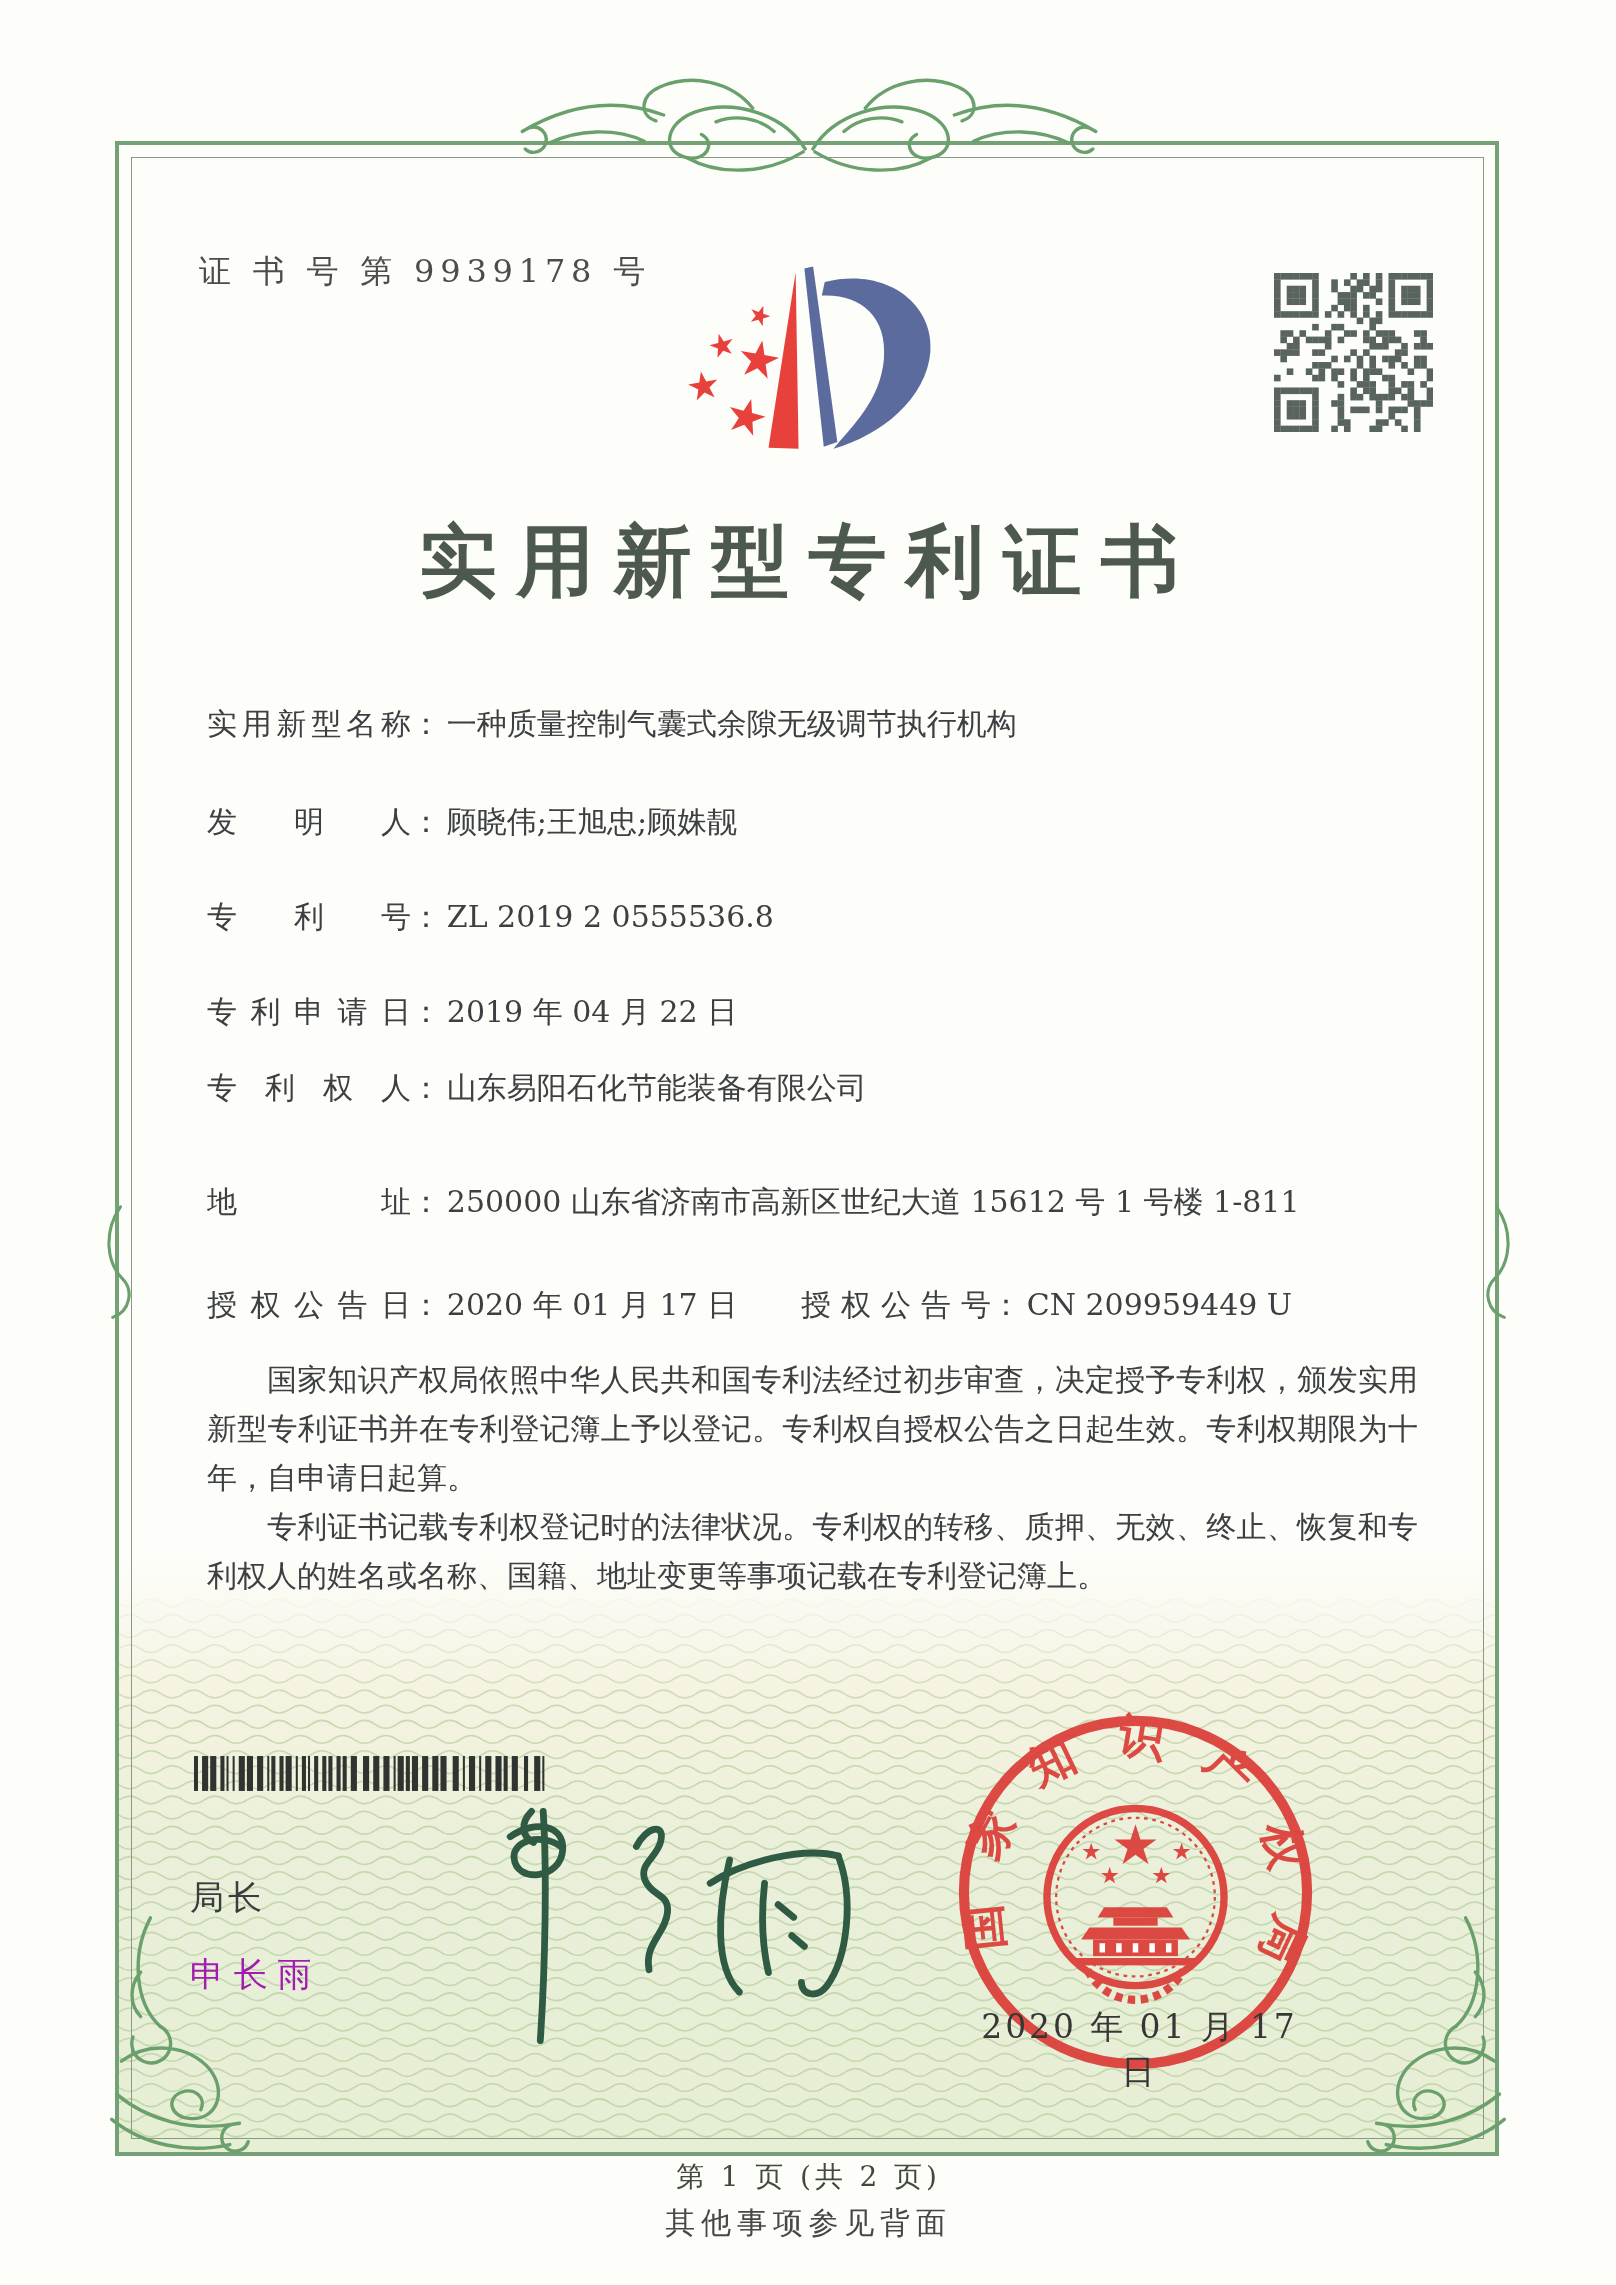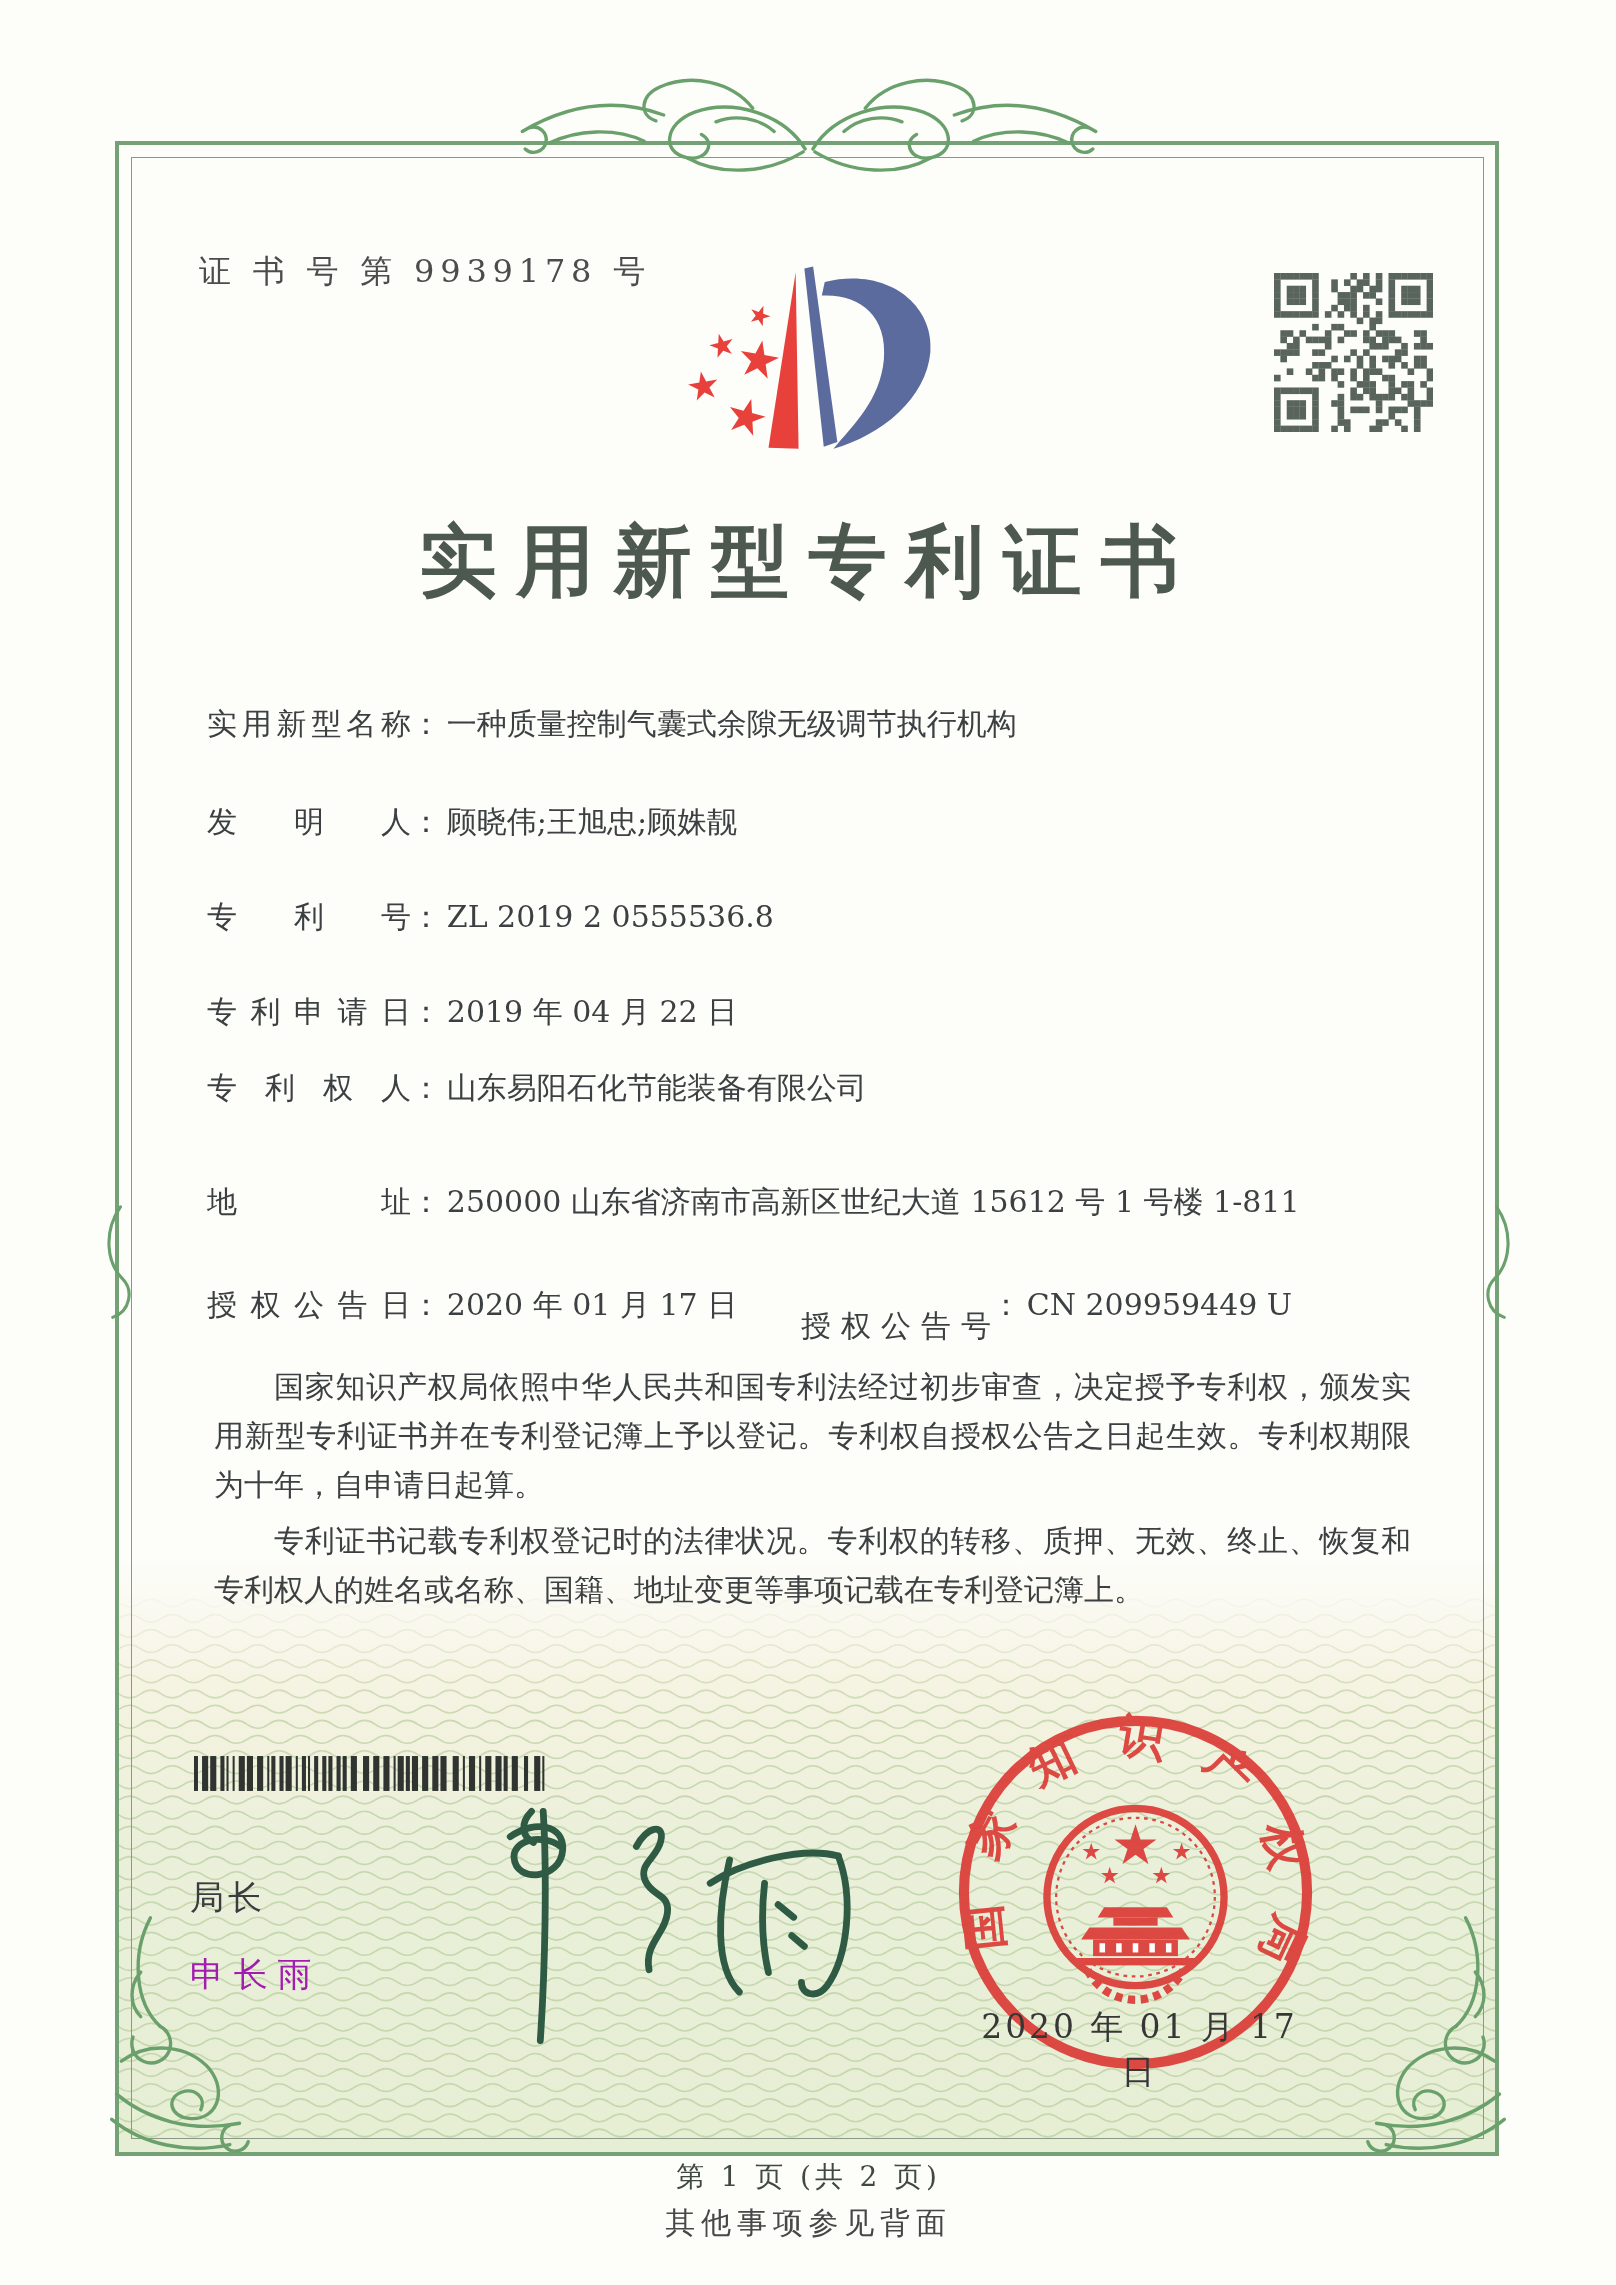--- a/index.html
+++ b/index.html
@@ -13,25 +13,25 @@
   .cert-no{left:167px;top:250px;font-size:32px;letter-spacing:5.8px;color:#4b4d4c;z-index:3;margin-left:32px;}
   .title{left:0;top:510px;width:1617px;text-align:center;font-size:78px;font-weight:700;
          letter-spacing:19.4px;color:#4d584f;z-index:3;}
   
   .row{left:207px;width:1213px;font-size:30px;z-index:3;white-space:nowrap;}
   .f-label{display:inline-block;width:204px;text-align:justify;text-align-last:justify;
            text-justify:inter-character;vertical-align:top;}
   .f-colon{display:inline-block;margin-right:5.8px;}
   .pair2{position:absolute;left:594px;top:0;white-space:nowrap;}
   .f-label2{display:inline-block;width:190px;text-align:justify;text-align-last:justify;
-            text-justify:inter-character;vertical-align:top;margin-top:21px;}
+            text-justify:inter-character;vertical-align:top;}
   
   .paras{left:207px;top:1355px;width:1211px;font-size:30px;line-height:49px;
          text-align:justify;z-index:3;}
-  .paras p{margin:7px;text-indent:2em;}
+  .paras p{margin:0;text-indent:2em;}
   
   .director-title{left:190px;top:1875px;font-size:34px;letter-spacing:3.9px;color:#3a3d3f;z-index:3;}
   .director-name{left:190px;top:1952px;font-size:34px;letter-spacing:9.7px;color:#a21caf;z-index:3;}
   .seal-date{left:961px;top:2005px;width:357px;text-align:center;font-size:33px;letter-spacing:2.9px;
              color:#363636;z-index:5;}
   .page-no{left:0;top:2110px;width:1617px;text-align:center;font-size:28px;color:#40493f;
            letter-spacing:3.9px;z-index:3;margin-top:48px;}
   .back-note{left:0;top:2203px;width:1617px;text-align:center;font-size:30px;color:#474747;
              letter-spacing:5.8px;z-index:3;font-family:Liberation Serif, serif;}
   .z3{z-index:3;} .z2{z-index:2;} .z0{z-index:0;} .z4{z-index:4;}

